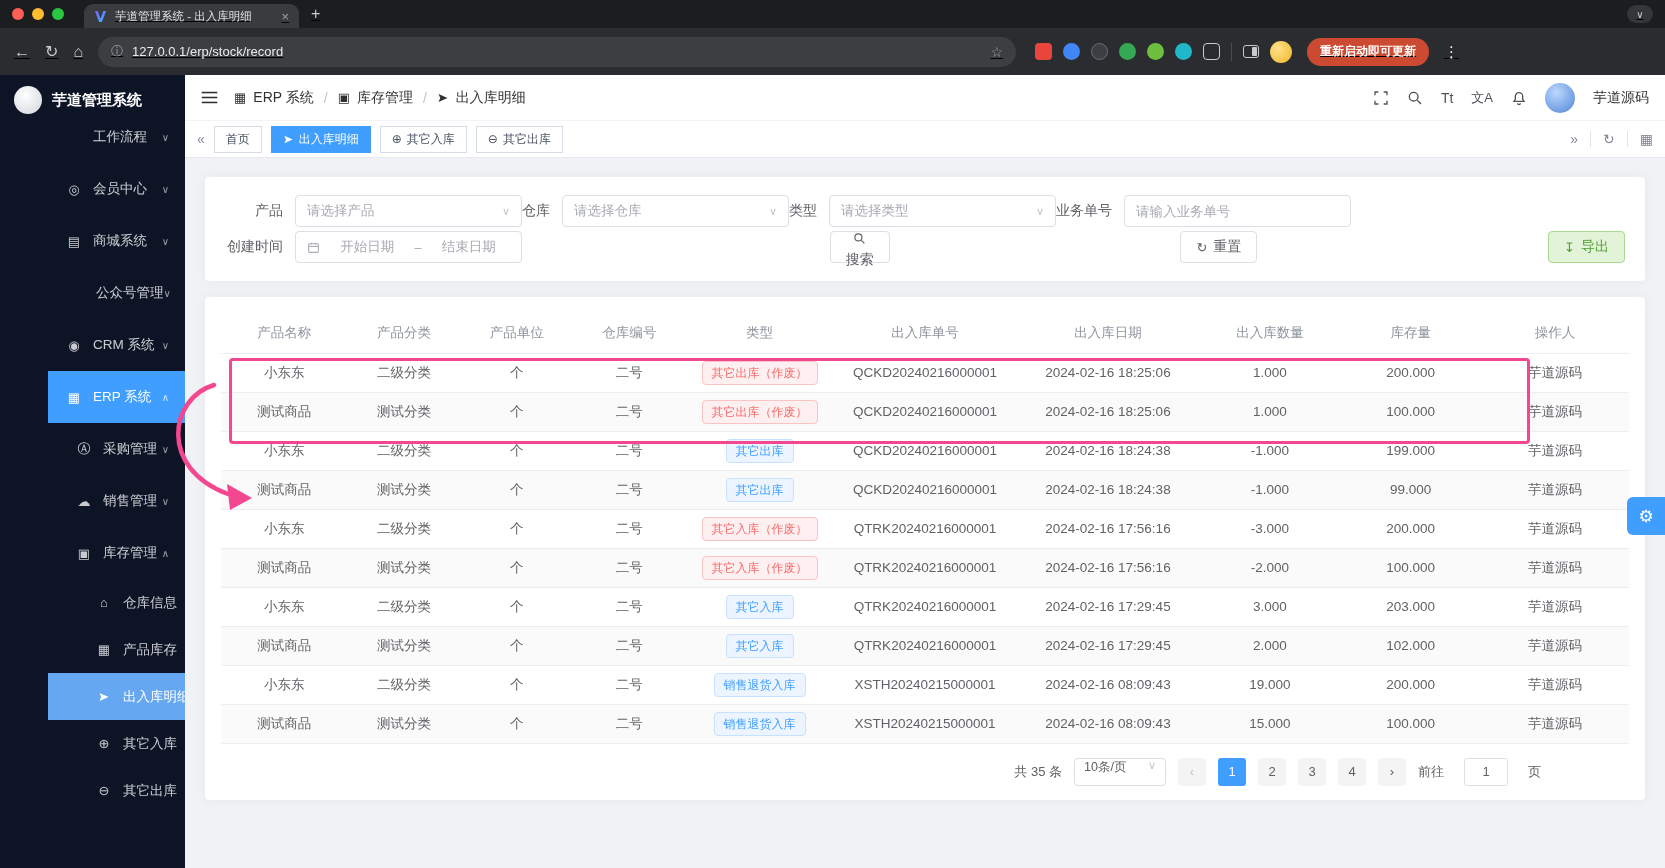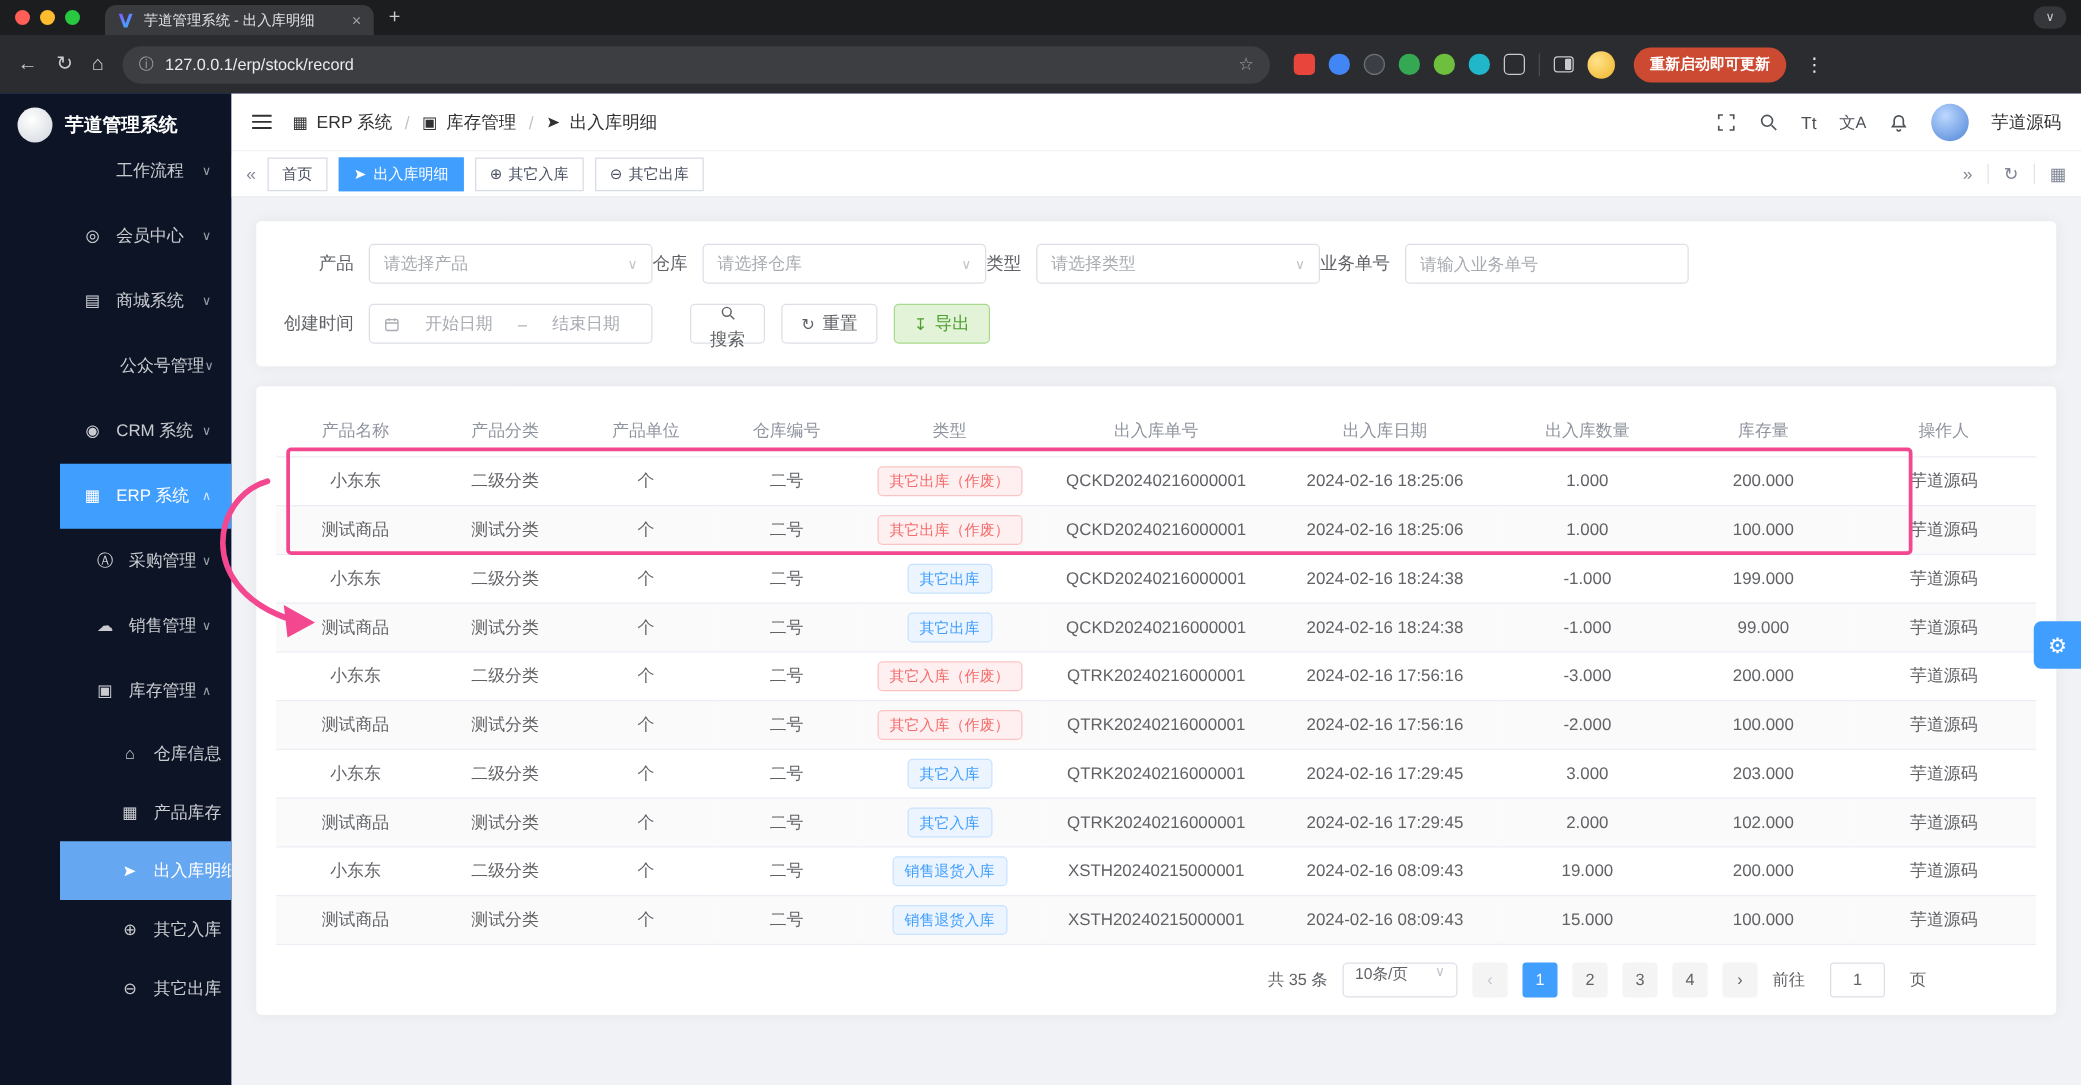--- a/index.html
+++ b/index.html
@@ -1,17 +1,17 @@
 <!DOCTYPE html>
 <html><head>
 <meta charset="utf-8">
 <style>
   * { margin:0; padding:0; box-sizing:border-box; }
   html,body { width:1665px; height:868px; overflow:hidden; font-family:"Liberation Sans","DejaVu Sans",sans-serif; }
-  .stage { position:relative; width:1665px; height:868px; background:#1d4ed8; }
+  .stage { position:relative; width:1665px; height:868px; background:#eab308;text-decoration:underline; }
 
   
   .tabstrip { height:28px; background:#1c1d1f; display:flex; align-items:center; padding:0 12px; }
   .traffic { display:flex; gap:8px; margin-right:20px; }
   .light { width:12px; height:12px; border-radius:50%; display:inline-block; }
   .light.red { background:#ff5f57; } .light.yellow { background:#febc2e; } .light.green { background:#28c840; }
   .chrome-tab { display:flex; align-items:center; gap:8px; background:#3a3b3f; height:24px; margin-top:4px;
     border-radius:9px 9px 0 0; padding:0 10px; min-width:215px; }
   .favicon svg { display:block; }
   .tab-title { font-size:11.5px; color:#dfe1e5; max-width:160px; overflow:hidden; white-space:nowrap; text-overflow:ellipsis; }
@@ -70,21 +70,21 @@
   .tag-tab { height:27px; border:1px solid #d8dce5; background:#fff; color:#495060; font-size:12px; display:flex; align-items:center; gap:5px; padding:0 11px; cursor:pointer; white-space:nowrap; }
   .tag-tab .tic { font-size:12px; display:flex; align-items:center; }
   .tag-tab.active { background:#409eff; border-color:#409eff; color:#fff; }
   .bar-right { margin-left:auto; display:flex; align-items:center; gap:12px; }
   .vdiv { width:1px; height:16px; background:#e0e3e8; }
 
   .content { padding:19px 20px; }
   .card { background:#fff; border-radius:4px; box-shadow:0 0 12px rgba(0,0,0,.05); }
   .filter-card { padding:18px 20px; }
   .frow { display:flex; align-items:center; }
-  .frow + .frow { margin-top:16px; }
+  .frow + .frow { margin-top:4px;justify-content:space-between; }
   .fi { display:flex; align-items:center; }
   .flbl { font-size:14px; color:#606266; padding-right:12px; white-space:nowrap; }
   .flbl.w { width:70px; text-align:right; }
   .fi + .fi { }
   .sel, .inp, .dr { width:227px; height:32px; border:1px solid #dcdfe6; border-radius:4px; background:#fff; display:flex; align-items:center; padding:0 11px; }
   .ph { color:#a8abb2; font-size:13.5px; white-space:nowrap; }
   .selchev { margin-left:auto; color:#c0c4cc; font-size:11px; }
   .inp input { border:none; outline:none; width:100%; font-size:13.5px; color:#606266; font-family:inherit; }
   .inp input::placeholder { color:#a8abb2; }
   .dr { gap:6px; }

